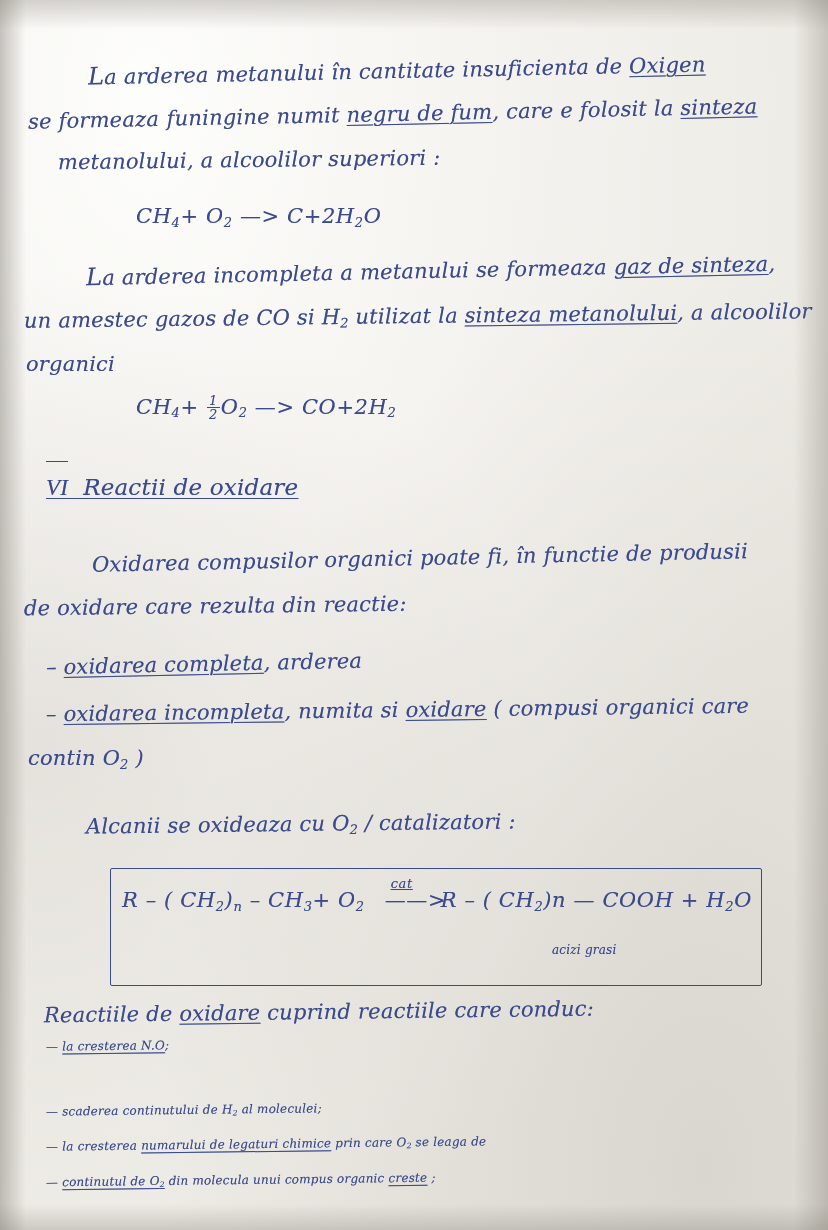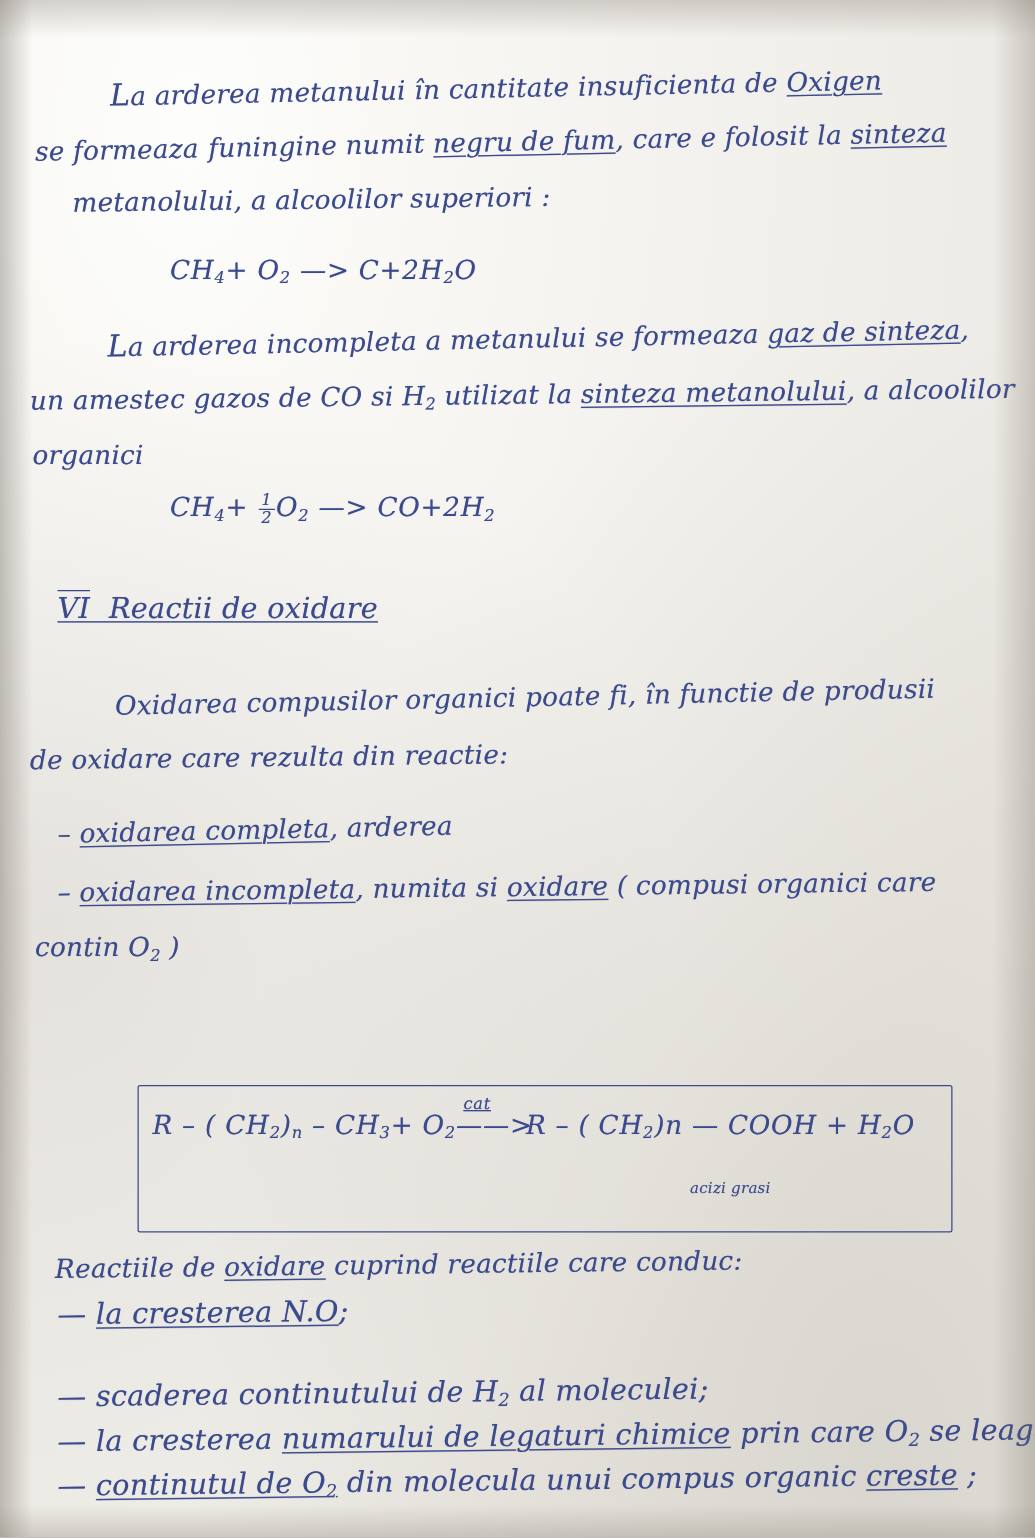--- a/index.html
+++ b/index.html
@@ -61,21 +61,21 @@
     font-family: "DejaVu Serif", serif;
     font-style: italic;
     white-space: nowrap;
     letter-spacing: 0.2px;
     text-shadow: 0 0 0.6px rgba(59,74,140,0.5);
   }
   .line {
     font-size: 21px;
     line-height: 1.0;
   }
-  .line.sm { font-size: 23px; }
+  .line.sm { font-size: 12px; }
   .line.eq { font-size: 21px; letter-spacing: 0.6px; }
   .u { text-decoration: underline; text-underline-offset: 3px; text-decoration-thickness: 1px; }
   .heading {
     font-size: 23px;
   }
   sub {
     font-size: 0.62em;
     vertical-align: -0.28em;
   }
   .frac {
@@ -92,20 +92,21 @@
   .box {
     position: absolute;
     border: 1.6px solid #3b4a8c;
     border-radius: 2px;
   }
   .arrow-cat {
     display: inline-block;
     position: relative;
     width: 56px;
     text-align: left;
+    margin-left: 20px;
   }
   .arrow-cat .lbl {
     position: absolute;
     top: -13px;
     left: 6px;
     font-size: 13px;
     text-decoration: underline;
   }
   .skewline { display: inline-block; transform: rotate(-1.2deg); }
   .skewline3 { display: inline-block; transform: rotate(-0.7deg); }
@@ -151,40 +152,43 @@
 
   <div class="ink line" style="left:26px; top:354px;">
     organici
   </div>
 
   <div class="ink line eq" style="left:136px; top:394px;">
     CH<sub>4</sub>+ <span class="frac"><span class="num">1</span><span class="den">2</span></span>O<sub>2</sub> —&gt; CO+2H<sub>2</sub>
   </div>
 
   <div class="ink heading u" style="left:46px; top:474px;">
-    <span style="border-top:1.4px solid #3b4a8c; padding-top:1px;">VI</span>&nbsp; Reactii de oxidare
+    <span style="border-top:1.4px solid #3b4a8c; padding-top:13px;font-family:Liberation Serif, serif;">VI</span>&nbsp; Reactii de oxidare
   </div>
 
   <div class="ink line" style="left:92px; top:548px;">
     <span class="skewline">Oxidarea compusilor organici poate fi, în functie de produsii</span>
   </div>
   <div class="ink line" style="left:24px; top:596px;">
     <span class="skewline3">de oxidare care rezulta din reactie:</span>
   </div>
 
   <div class="ink line" style="left:46px; top:654px;">
     <span class="skewline">– <span class="u">oxidarea completa</span>, arderea</span>
   </div>
   <div class="ink line" style="left:46px; top:700px;">
     <span class="skewline3">– <span class="u">oxidarea incompleta</span>, numita si <span class="u">oxidare</span> ( compusi organici care</span>
   </div>
   <div class="ink line" style="left:28px; top:748px;">
     contin O<sub>2</sub> )
   </div>
 
+  <div class="ink line" style="left:86px; top:814px;">
+    <span class="skewline3">Alcanii se oxideaza cu O<sub>2</sub> / catalizatori :</span>
+  </div>
 
   <div class="box" style="left:110px; top:868px; width:650px; height:116px;"></div>
 
   <div class="ink line eq" style="left:122px; top:890px;">
     R – ( CH<sub>2</sub>)<sub>n</sub> – CH<sub>3</sub>+ O<sub>2</sub><span class="arrow-cat"><span class="lbl">cat</span>——&gt;</span>R – ( CH<sub>2</sub>)n — COOH + H<sub>2</sub>O
   </div>
   <div class="ink line sm" style="left:552px; top:944px; font-size:12px;">
     acizi grasi
   </div>
 

